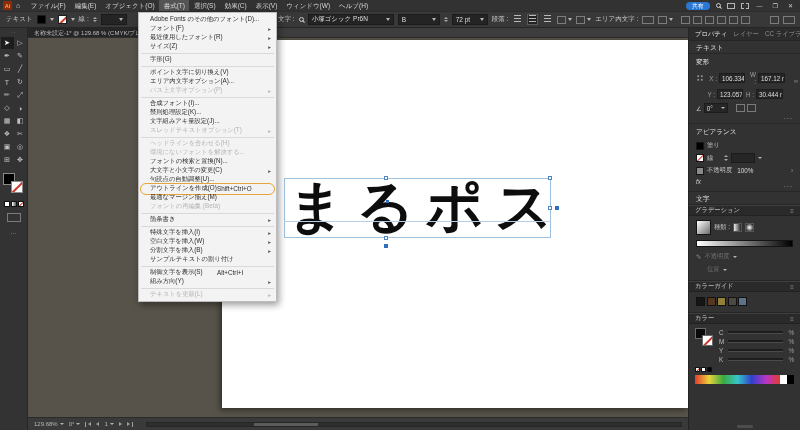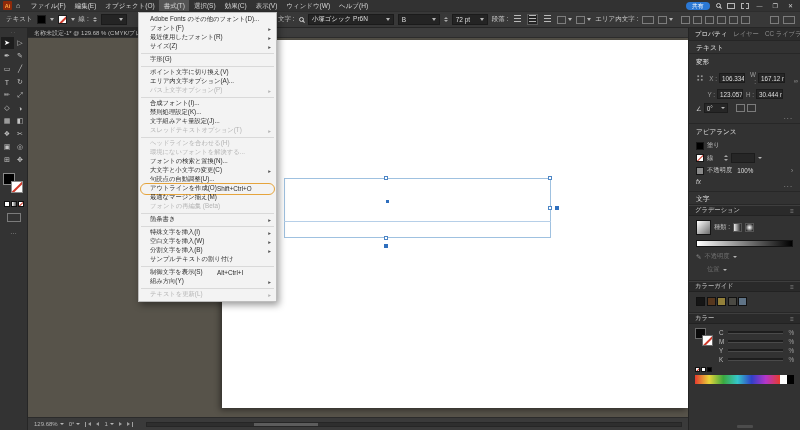--- a/index.html
+++ b/index.html
@@ -343,20 +343,21 @@
     <div class="tb-mode"></div>
     <div class="tb-more">…</div>
   </div>
 
   <div class="canvas">
     <div class="tabbar">
       <div class="doctab">名称未設定-1* @ 129.68 % (CMYK/プレビュー)</div>
     </div>
     <div class="artboard"></div>
     <div class="selbox"></div>
+    <div class="arttext">まるポス</div>
     <div class="selbase"></div>
     <span class="h tc"></span>
     <span class="h tr"></span>
     <span class="h rm"></span>
     <span class="h bc"></span>
     <span class="d right"></span>
     <span class="d bottom"></span>
     <span class="d anchor"></span>
 
     <div class="statusbar">

